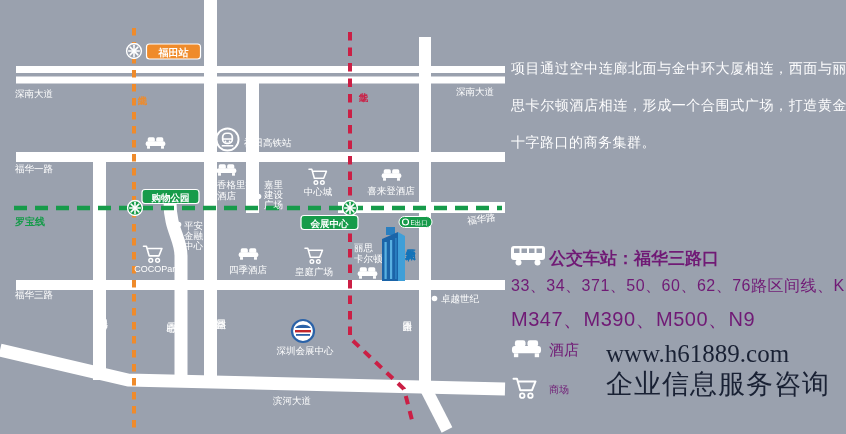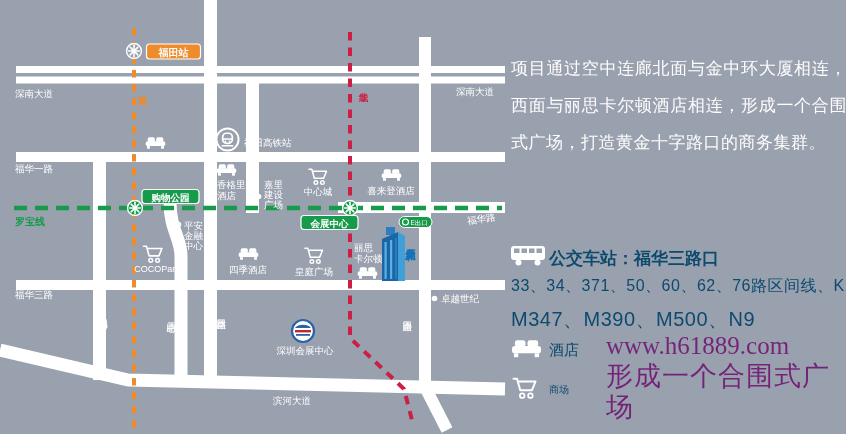--- a/index.html
+++ b/index.html
@@ -2,38 +2,38 @@
 <html><head>
 <meta charset="utf-8">
 <style>
   html,body{margin:0;padding:0;}
   #stage{
     position:relative;width:846px;height:434px;overflow:hidden;
     background:#9aa1ae;
     font-family:"Liberation Sans","DejaVu Sans",sans-serif;
   }
   #mapsvg{position:absolute;left:0;top:0;}
-  .panel-text{position:absolute;color:#0c4a6e;}
+  .panel-text{position:absolute;color:#701a75;}
   .paragraph{
     left:511px;top:50px;width:336px;
-    font-size:17px;line-height:37px;letter-spacing:.5px;
+    font-size:14px;line-height:37px;letter-spacing:.5px;
     color:#fdfdfe;text-align:justify;
   }
   .bus-icon{position:absolute;left:511px;top:245px;}
   .bus-title{left:549px;top:247px;font-size:17px;font-weight:bold;white-space:nowrap;}
   .bus-line1{left:511px;top:276px;font-size:16px;letter-spacing:.5px;white-space:nowrap;}
   .bus-line2{left:511px;top:306px;font-size:20px;letter-spacing:.5px;white-space:nowrap;}
   .legend-hotel-icon{position:absolute;left:511px;top:338px;}
   .legend-hotel-label{left:549px;top:341px;font-size:15px;}
   .legend-mall-icon{position:absolute;left:512px;top:376px;}
   .legend-mall-label{left:549px;top:383px;font-size:10px;}
   .watermark{
-    position:absolute;left:606px;top:332px;width:240px;
+    position:absolute;left:606px;top:340px;width:240px;
     font-family:"Liberation Serif","DejaVu Serif",serif;
-    color:#701a75;opacity:.92;line-height:1.15;
+    color:#0f172a;opacity:.92;line-height:1.15;
   }
   .wm1{font-size:25px;}
   .wm2{font-size:27px;letter-spacing:1px;}
 </style>
 </head>
 <body>
 
 <div id="stage">
 
 <svg id="mapsvg" width="846" height="434" viewBox="0 0 846 434" font-family="Liberation Sans, DejaVu Sans, sans-serif">
@@ -234,16 +234,16 @@
     <svg width="27" height="24" viewBox="0 0 24 22">
       <path d="M1 2.5 h3.2 l3 10.5 h10.8 l3.2 -8 H6" fill="none" stroke="#fff" stroke-width="1.8" stroke-linejoin="round" stroke-linecap="round"></path>
       <circle cx="9" cy="18" r="2.1" fill="none" stroke="#fff" stroke-width="1.6"></circle>
       <circle cx="16.5" cy="18" r="2.1" fill="none" stroke="#fff" stroke-width="1.6"></circle>
     </svg>
   </div>
   <div class="panel-text legend-mall-label">商场</div>
 
   <div class="watermark">
     <div class="wm1">www.h61889.com</div>
-    <div class="wm2">形成一个合围式广场</div>
+    <div class="wm2">企业信息服务咨询</div>
   </div>
 
 </div>
 
 </body></html>

